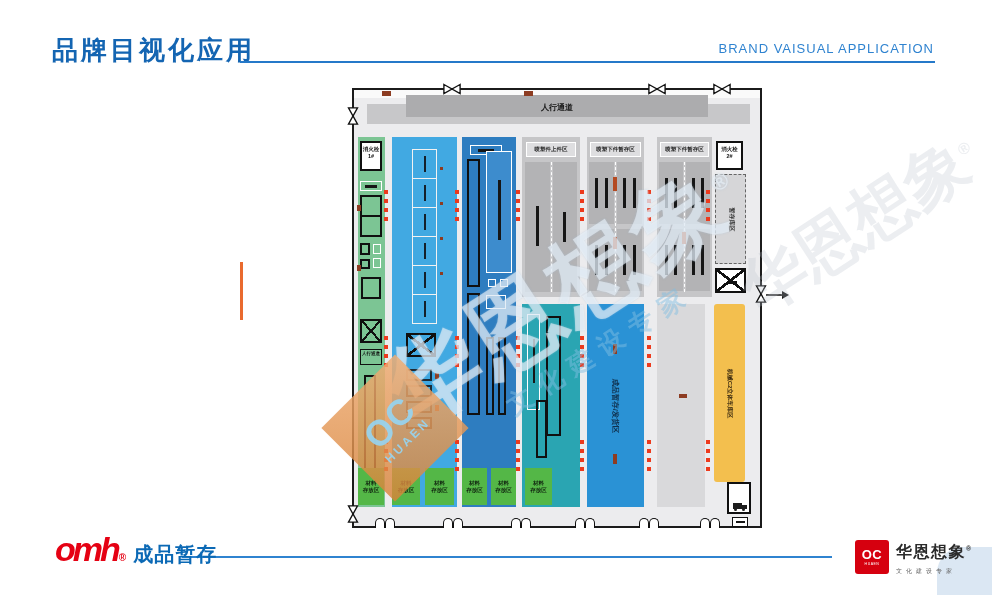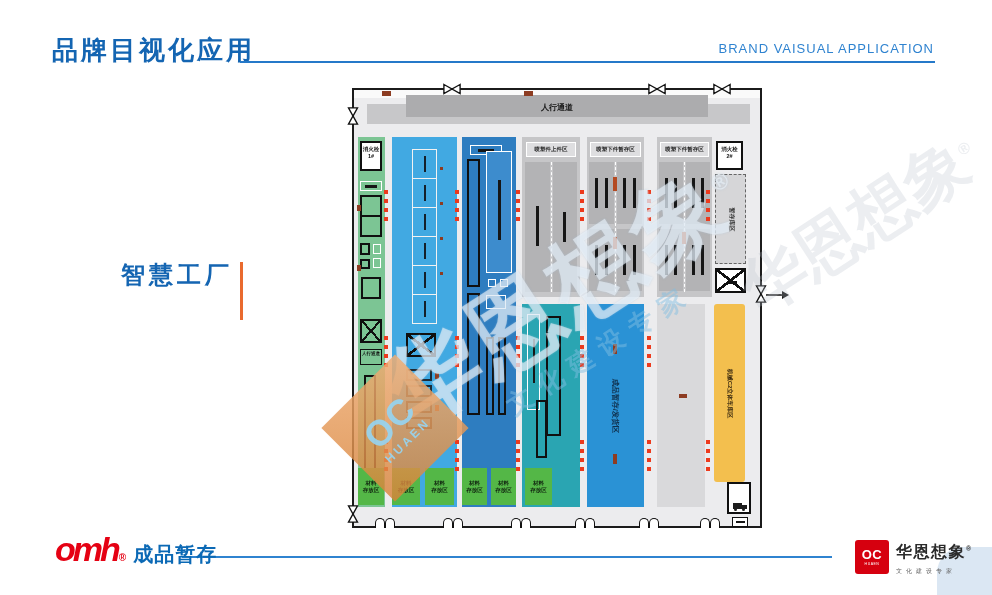--- a/index.html
+++ b/index.html
@@ -131,21 +131,20 @@
 </head>
 <body>
 
 <div class="corner"></div>
 
 <div class="title">品牌目视化应用</div>
 <div class="title-rule"></div>
 <div class="title-en">BRAND VAISUAL APPLICATION</div>
 
 <div class="caption">
-  <div>智慧工厂</div>
 </div>
 <div class="caption-bar"></div>
 
 <div class="plan">
   <div class="a topstrip"></div>
 
   <div class="a slabA"></div>
   <div class="a slabB"></div>
   <div class="a slabLbl">人行通道</div>
   <div class="mark" style="left:28px;top:1px;width:9px;height:5px;"></div>

